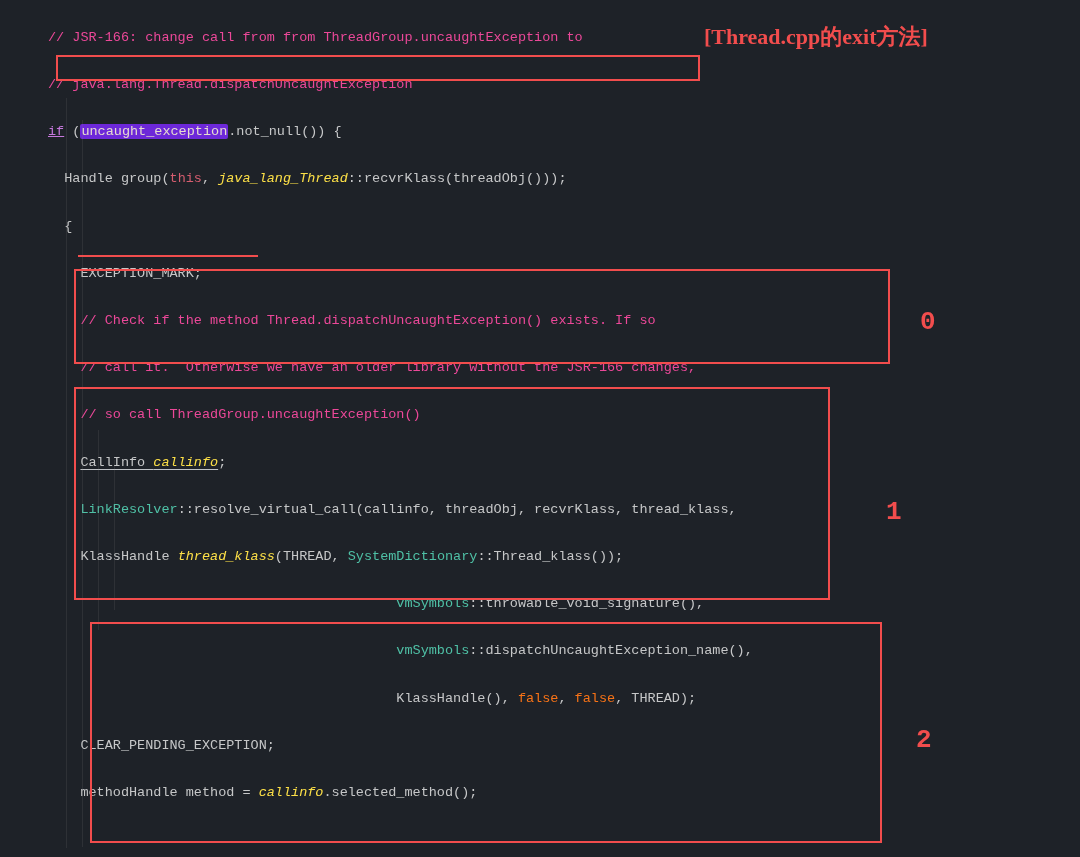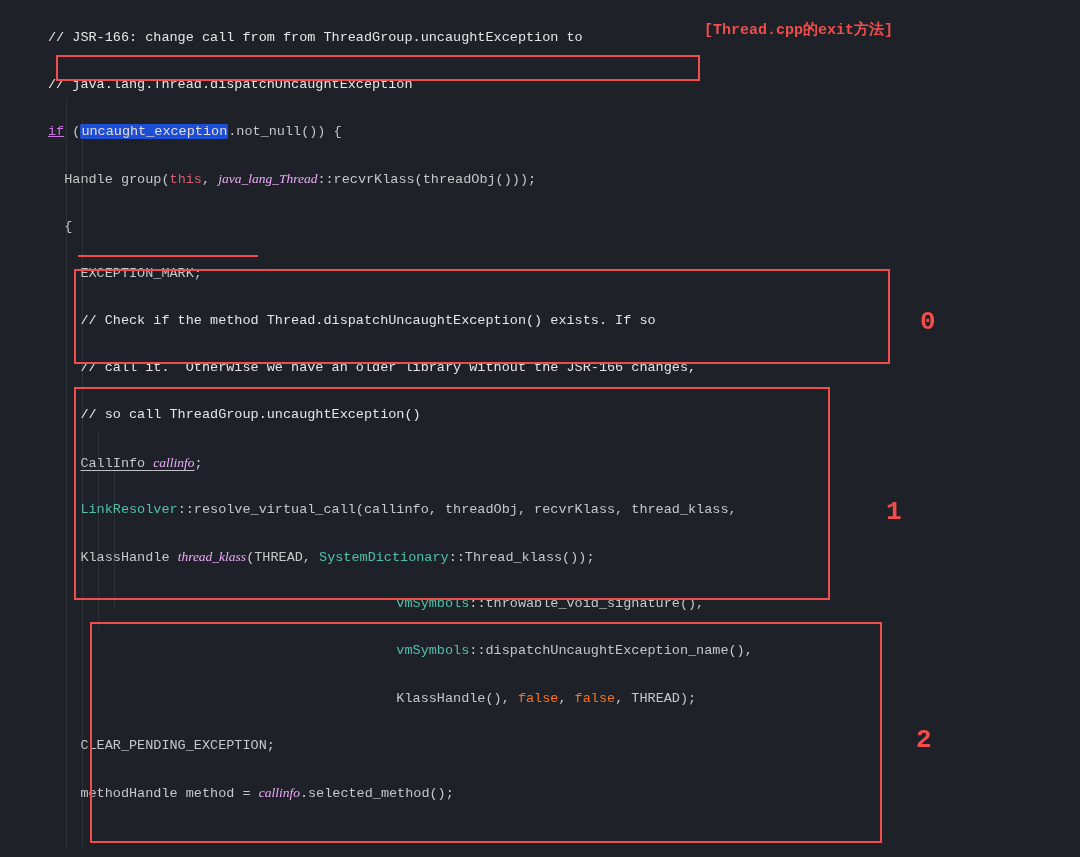--- a/index.html
+++ b/index.html
@@ -15,41 +15,41 @@
     position: relative;
     padding: 2px 0 0 0;
   }
   .code {
     position: relative;
     white-space: pre;
     padding-left: 48px;
   }
   .ln { display: block; height: 23.6px; }
   
-  .cmt   { color: #e5e5e5; }       
+  .cmt   { color: #ec4899; }       
   .kw    { color: #c678dd; text-decoration: underline; }       
   .this  { color: #d65d6f; }       
-  .type  { color: #f0abfc; font-style: italic; font-family: Liberation Serif, serif; }       
+  .type  { color: #fde047; font-style: italic; }       
   .cls   { color: #4fc1a6; }       
   .false { color: #f97316; }       
   .under { text-decoration: underline; text-decoration-color: #bfc2c6; text-underline-offset: 3px; }
-  .hl-amber { background: #1d4ed8; color: #e7dccf; padding: 0 1px; border-radius: 2px; }
+  .hl-amber { background: #6d28d9; color: #e7dccf; padding: 0 1px; border-radius: 2px; }
 
   
   .box {
     position: absolute;
     border: 2px solid #f24d4d;
     pointer-events: none;
   }
   .title-red {
     position: absolute;
     color: #f24d4d;
     font-weight: 700;
-    font-size: 15px;
-    font-family: Liberation Mono, monospace;
+    font-size: 22px;
+    font-family: Liberation Serif, serif;
   }
   .num-red {
     position: absolute;
     color: #f24d4d;
     font-weight: 700;
     font-size: 26px;
     font-family: inherit;
   }
   .red-underline {
     position: absolute;

